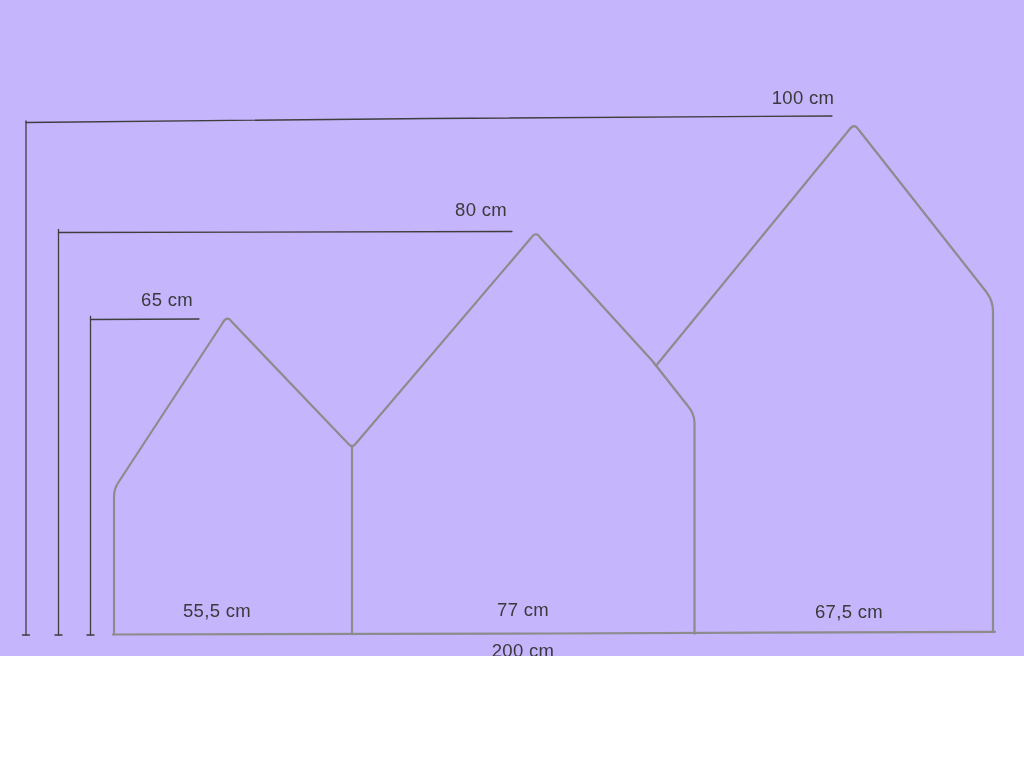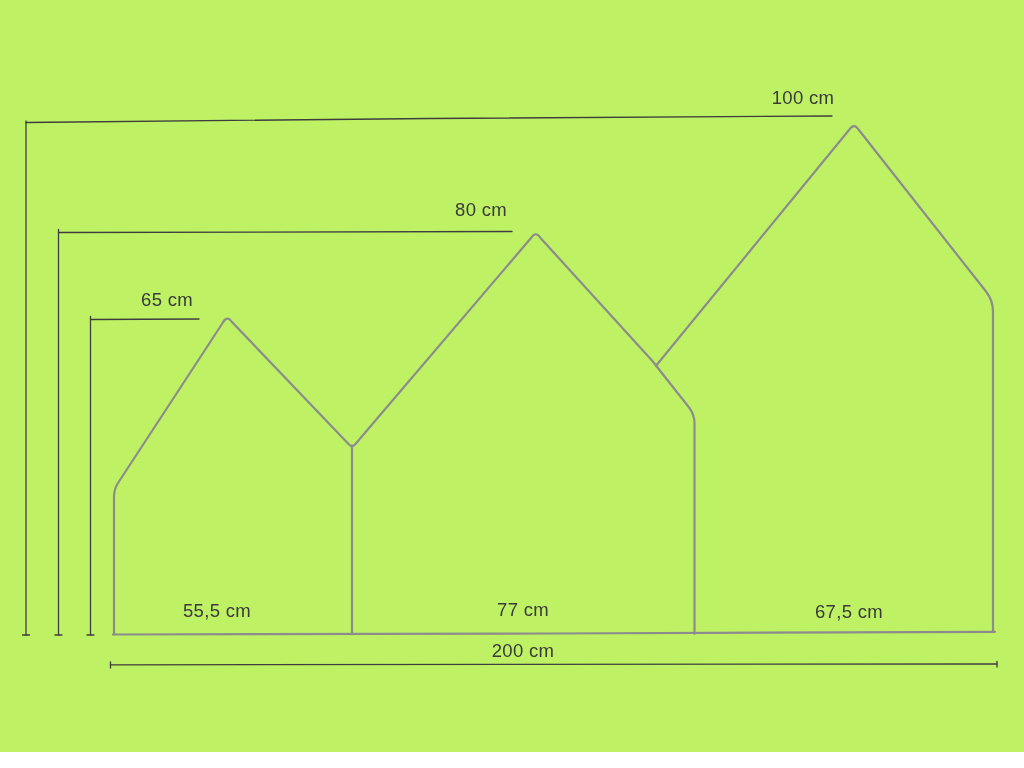--- a/index.html
+++ b/index.html
@@ -1,16 +1,16 @@
 <!DOCTYPE html>
 <html><head>
 <meta charset="utf-8">
 <style>
   html,body{margin:0;padding:0;background:#ffffff;}
-  .page{width:1024px;height:752px;position:relative;background:#bef264;overflow:hidden;}
+  .page{width:1024px;height:656px;position:relative;background:#c4b5fd;overflow:hidden;}
   svg{display:block;}
   text{font-family:"Liberation Sans",sans-serif;fill:#3a3a3a;}
 </style>
 </head>
 <body>
 
 <div class="page">
 <svg width="1024" height="768" viewBox="0 0 1024 768">
 
   <g stroke="#3e3e3e" stroke-width="1.3" fill="none" stroke-linecap="round">

